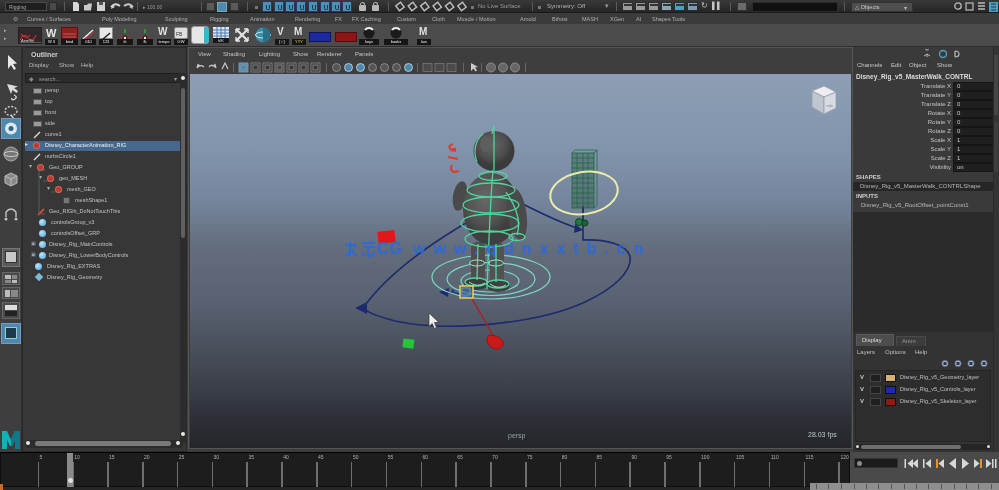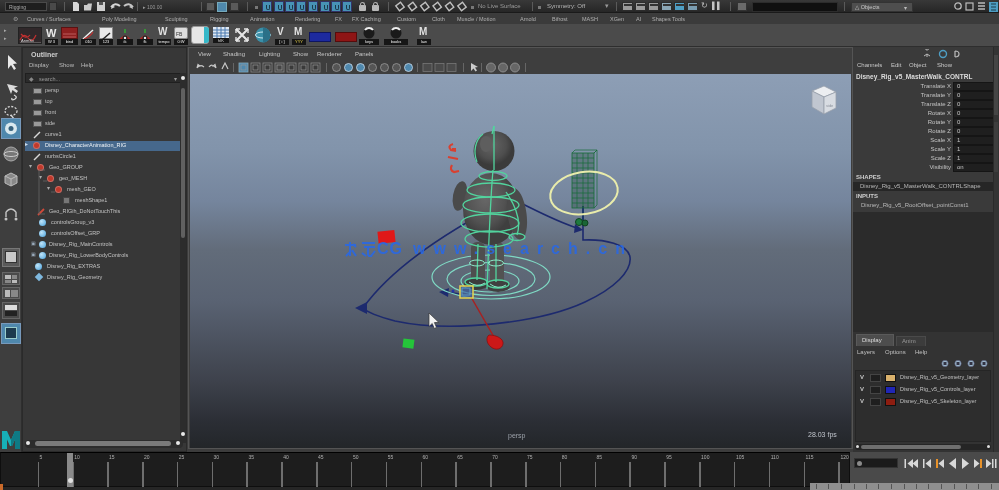--- a/index.html
+++ b/index.html
@@ -479,21 +479,21 @@
 <circle cx="263" cy="217" r="1.5" fill="#2233aa"></circle>
 <polygon points="239,239 239,252.5 242.2,249.5 244.3,254.5 246.5,253.4 244.4,248.6 248.7,248.3" fill="#f2f2f2" stroke="#333" stroke-width="0.7"></polygon>
 </svg>
 <svg class="abs" style="left:153px;top:167px;" width="34" height="16" viewBox="0 0 34 16">
 <g stroke="rgba(42,104,226,0.9)" stroke-width="2" fill="none">
 <path d="M2,4 h11 M7,1 v14 M3,15 l5,-5 M9,9 l4,6 M10,3 l3,3"></path>
 <path d="M19,2 h13 M21,6 h11 M25,6 v7 q0,3 4,2 M19,12 l4,3 M32,10 l-4,5"></path>
 </g>
         </svg>
 <span class="abs" style="left:187px;top:166px;font-size:16px;font-weight:bold;color:rgba(42,104,226,0.9);letter-spacing:1px;">CG</span>
-<span class="abs" style="left:223px;top:166px;font-size:16px;font-weight:bold;color:rgba(42,104,226,0.9);letter-spacing:8px;white-space:nowrap;">www.search.cn</span>
+<span class="abs" style="left:223px;top:166px;font-size:16px;font-weight:bold;color:rgba(42,104,226,0.9);letter-spacing:8px;white-space:nowrap;">www.qdnxxtb.cn</span>
 <div class="abs" style="left:318px;top:358px;font-size:7px;color:#9aa0a8;">persp</div>
 <div class="abs" style="left:618px;top:357px;font-size:7px;color:#c0c4cc;">28.03 fps</div>
 </div>
 </div>
 <div class="abs" style="left:853px;top:47px;width:146px;height:405px;background:#3a3a3a;">
 <svg class="abs" style="left:70px;top:2px;" width="68" height="10" viewBox="0 0 68 10">
 <path d="M4,1 a2,2 0 1 1 0.1,0 M4,5 v3 M1,7 l3,-2 l3,2" stroke="#bbb" stroke-width="1" fill="none"></path>
 <circle cx="20" cy="5" r="3.5" fill="none" stroke="#4e9ec4" stroke-width="1.4"></circle>
 <path d="M32,2 q4,0 4,3 q0,3 -4,3 M32,2 v6" stroke="#bbb" stroke-width="1.2" fill="none"></path>
 </svg>

